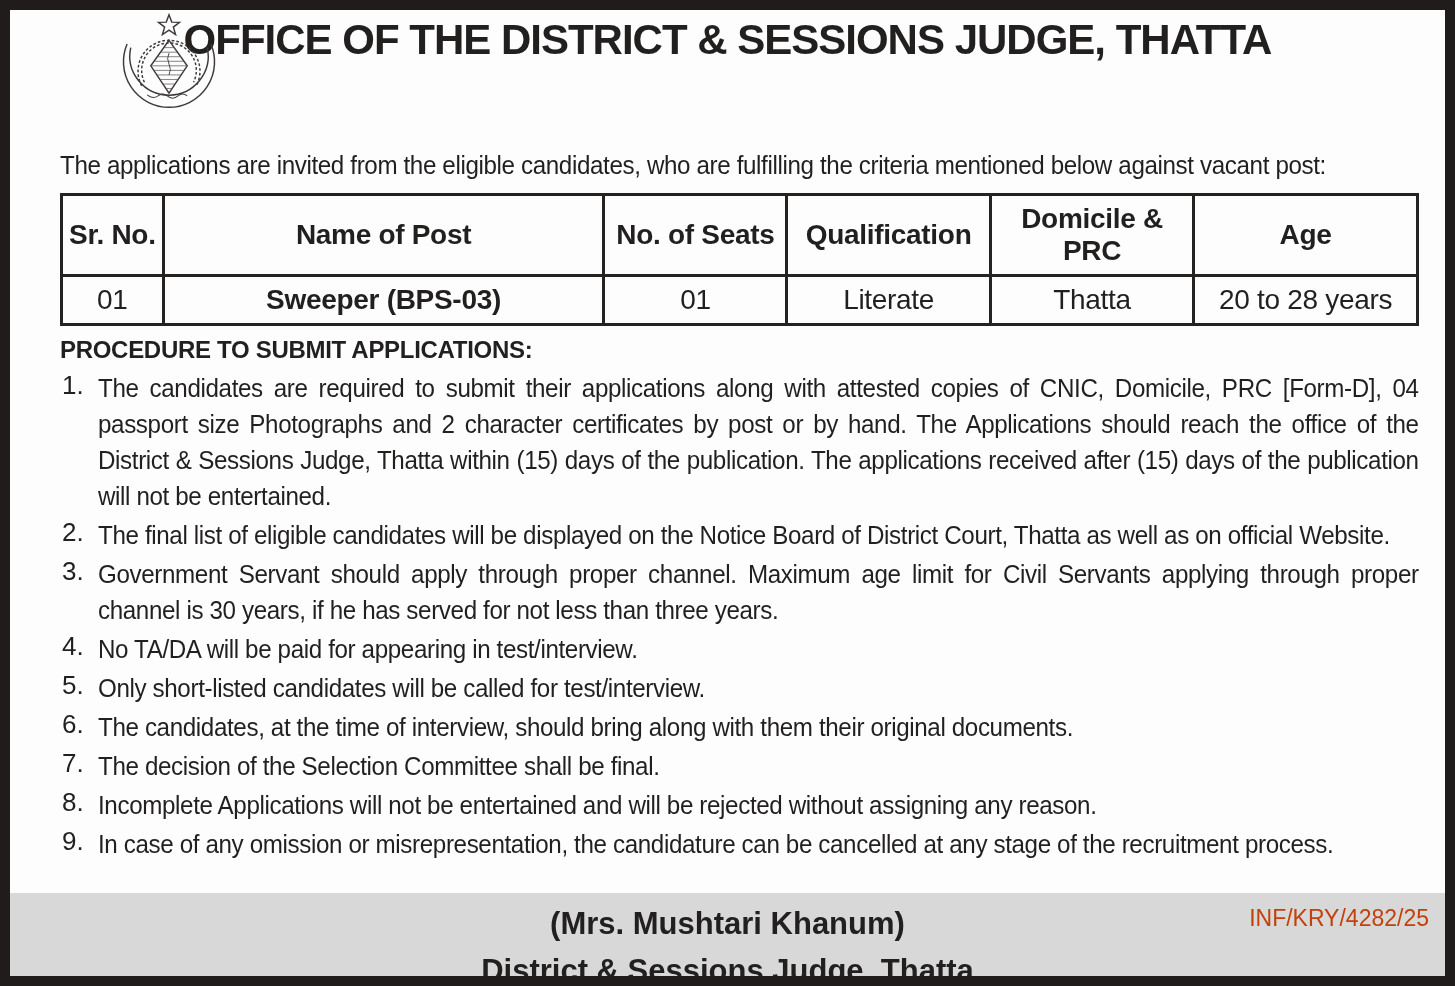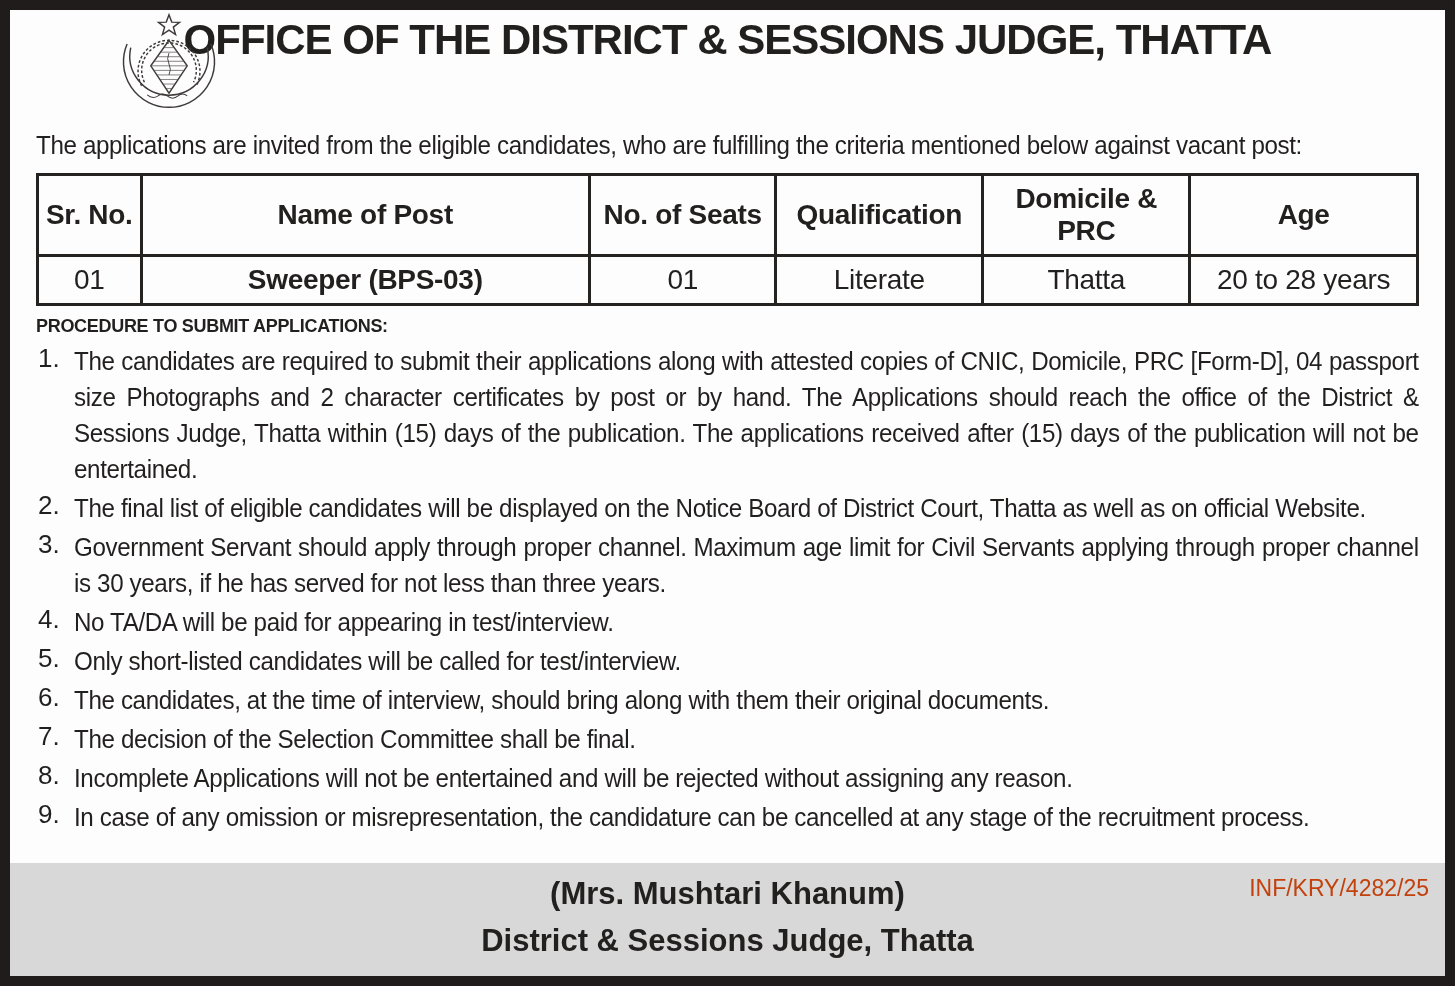--- a/index.html
+++ b/index.html
@@ -5,47 +5,48 @@
   * { margin:0; padding:0; box-sizing:border-box; }
   html,body { background:#e9e9e9; }
   .page {
     width:1455px; height:986px;
     background:#fdfdfd;
     border:10px solid #211c1c;
     display:flex; flex-direction:column;
     overflow:hidden;
     font-family:"Liberation Sans", sans-serif;
     color:#221f1f;
+    gap:20px;
   }
   .header { position:relative; height:106px; flex:0 0 auto; background:#fdfdfd; }
   .logo { position:absolute; left:96px; top:3px; width:126px; height:102px; }
   .titles { text-align:center; padding-top:6px; }
   .title { font-size:42px; font-weight:bold; letter-spacing:-1px; white-space:nowrap; line-height:1.12; }
   .subtitle { font-size:41px; font-weight:normal; letter-spacing:1.5px; white-space:nowrap; line-height:1.05; }
   .banner {
     flex:0 0 auto; height:68px; background:#282121; color:#ffffff;
     text-align:center; font-size:61px; font-weight:bold; letter-spacing:3px;
     line-height:66px; white-space:nowrap;
   }
-  .content { padding:8px 26px 8px 26px; }
+  .content { padding:8px 26px 8px 26px;margin-left:24px; }
   .intro {
     font-size:26px; letter-spacing:-0.4px; margin:6px 0 12px 0;
     width:107.5%; transform:scaleX(0.93); transform-origin:0 0; white-space:nowrap;
   }
   table.vacancy { width:100%; border-collapse:collapse; margin-bottom:10px; }
   .vacancy th, .vacancy td {
     border:3px solid #252222; text-align:center;
     font-size:28px; padding:7px 4px; letter-spacing:-0.3px;
   }
   .vacancy th { font-weight:bold; }
   .vacancy td { font-weight:normal; }
   .vacancy td.bold { font-weight:bold; }
   .col-sr{width:7.5%;} .col-post{width:32.5%;} .col-seats{width:13.5%;}
   .col-qual{width:15%;} .col-dom{width:15%;} .col-age{width:16.5%;}
-  .proc-heading { font-size:18px; font-weight:bold; letter-spacing:-0.3px; margin:2px 0 6px 0; }
+  .proc-heading { font-size:24px; font-weight:bold; letter-spacing:-0.3px; margin:2px 0 6px 0; }
   .proc-item { position:relative; padding-left:38px; margin-bottom:3px; }
   .item-no { position:absolute; left:2px; top:0; font-size:26px; }
   .item-text {
     display:block; font-size:26px; line-height:36px; letter-spacing:-0.4px;
     text-align:justify; width:107.5%; transform:scaleX(0.93); transform-origin:0 0;
   }
   .footer {
     margin-top:auto; flex:0 0 auto; background:#d8d8d8; position:relative;
     text-align:center; padding:10px 0 14px 0;
   }

